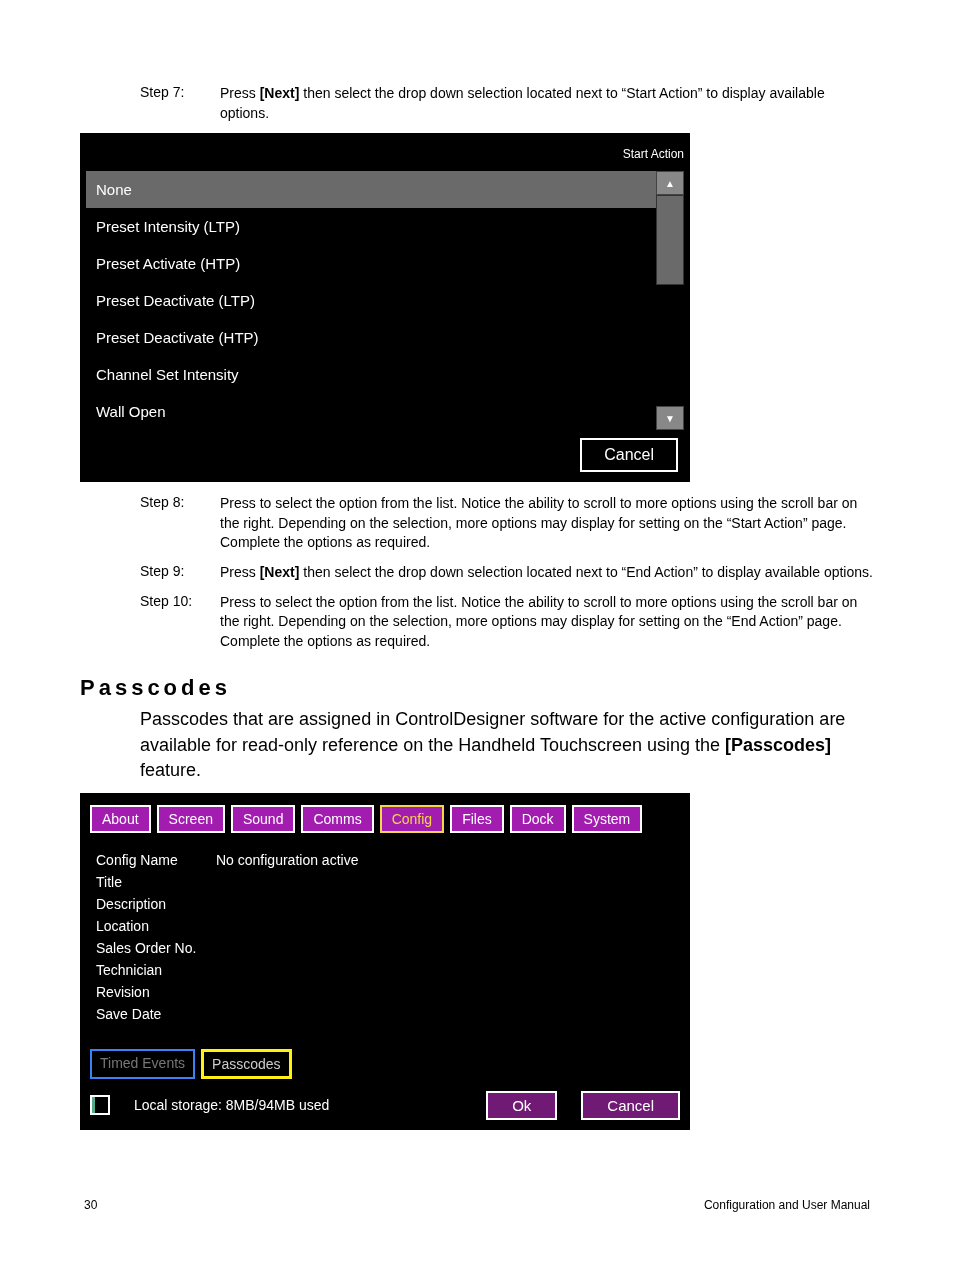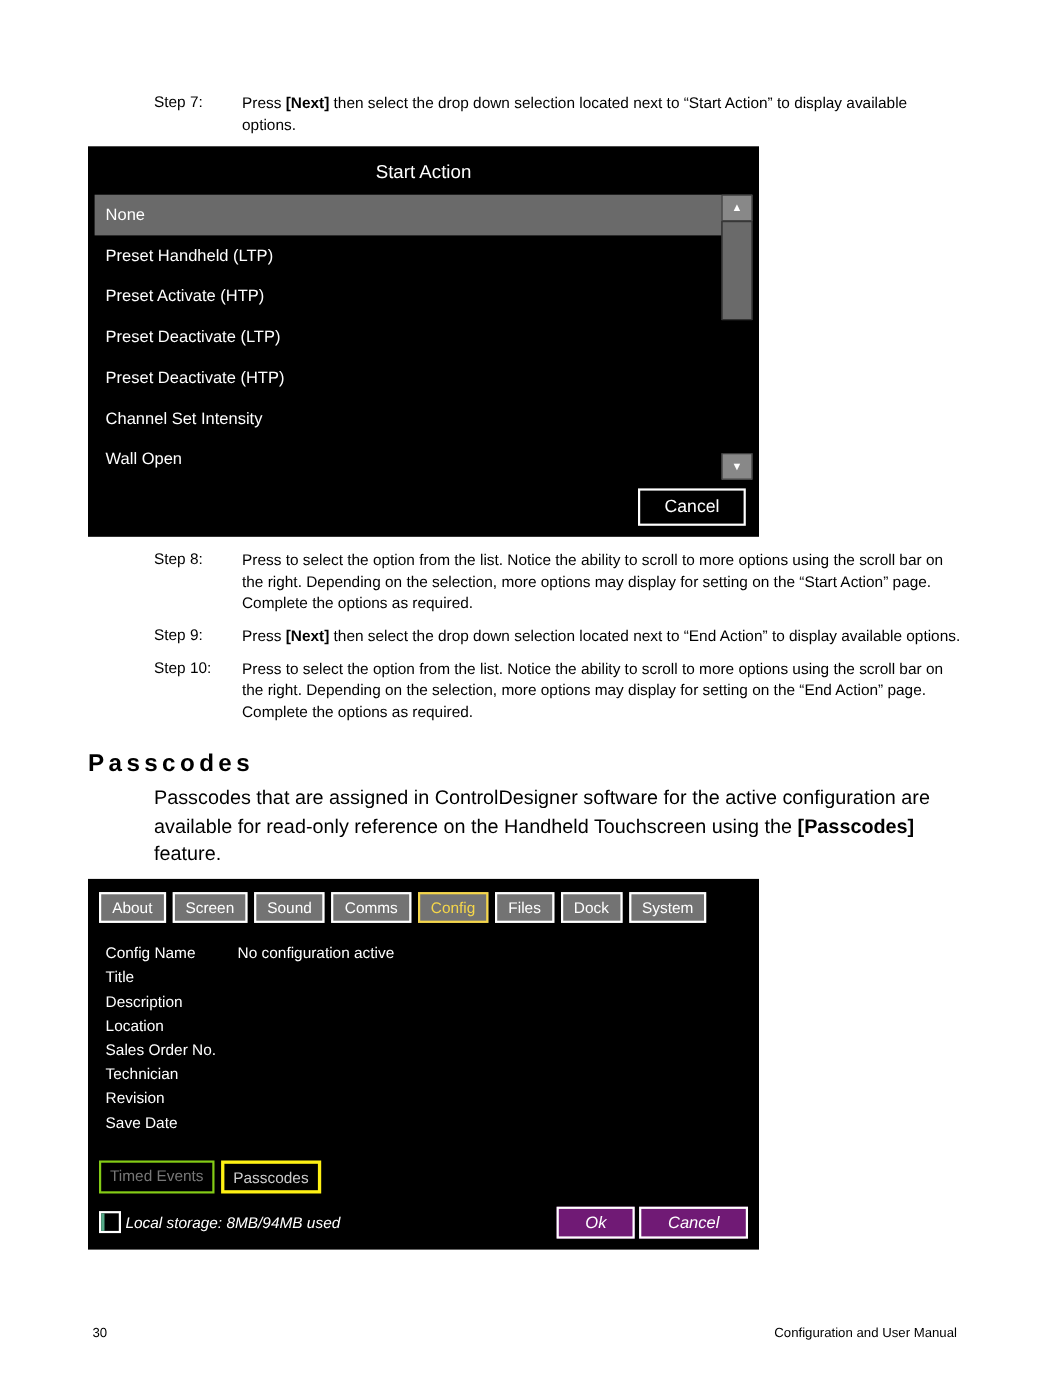--- a/index.html
+++ b/index.html
@@ -18,21 +18,21 @@
 
   .screenshot1 {
     background: #000;
     width: 610px;
     margin: 8px 0 12px 0;
     padding: 6px 6px 8px 6px;
     color: #fff;
     position: relative;
     margin-left: 0;
   }
-  .ss1-title { text-align: center; font-size: 17px; padding: 8px 0 10px; }
+  .ss1-title { text-align: right; font-size: 12px; padding: 8px 0 10px; }
   .ss1-row { display: flex; }
   .ss1-list { flex: 1; }
   .ss1-item {
     font-size: 15px;
     padding: 10px 10px;
   }
   .ss1-item.selected { background: #6a6a6a; }
   .ss1-scroll { width: 28px; display: flex; flex-direction: column; }
   .ss1-scroll-btn {
     background: #888;
@@ -72,37 +72,37 @@
     width: 610px;
     color: #fff;
     padding: 6px 6px 8px 6px;
     margin-left: 0;
   }
   .ss2-tabs { display: flex; gap: 6px; padding: 6px 4px 10px; }
   .ss2-tab {
     border: 2px solid #fff;
     padding: 4px 10px;
     font-size: 14px;
-    background: #737373;
+    background: #a21caf;
   }
   .ss2-tab.active { color: #f5d64a; border-color: #f5d64a; }
   .ss2-body { padding: 6px 10px 10px; }
   .ss2-field { display: flex; gap: 10px; font-size: 14px; padding: 3px 0; }
   .ss2-label { width: 110px; text-align: left; }
   .ss2-value { flex: 1; }
   .ss2-subtabs { display: flex; gap: 6px; padding: 14px 4px 6px; }
   .ss2-subtab {
-    border: 2px solid #84cc16;
+    border: 2px solid #3b82f6;
     color: #777;
     padding: 4px 8px;
     font-size: 14px;
     background: #000;
   }
   .ss2-subtab.highlight { border: 3px solid #fff114; color: #ccc; }
-  .ss2-bottom { display: flex; align-items: center; padding: 6px 4px 2px; gap: 4px; font-style: italic; }
+  .ss2-bottom { display: flex; align-items: center; padding: 6px 4px 2px; gap: 24px; }
   .ss2-storage-bar { width: 20px; height: 20px; border: 2px solid #fff; background: #000; position: relative; }
   .ss2-storage-bar::after { content: ""; position: absolute; left: 0; top: 0; bottom: 0; width: 3px; background: #5a8; }
   .ss2-storage-text { font-size: 14px; }
   .ss2-spacer { flex: 1; }
   .ss2-btn { border: 2px solid #fff; padding: 4px 24px; font-size: 15px; background: #701a75; color: #fff; }
 
   .page-footer {
     display: flex;
     justify-content: space-between;
     font-size: 12px;
@@ -118,21 +118,21 @@
   <div class="step-text">
     <span>Press </span><b>[Next]</b><span> then select the drop down selection located next to “Start Action” to display available options.</span>
   </div>
 </div>
 
 <div class="screenshot1">
   <div class="ss1-title">Start Action</div>
   <div class="ss1-row">
     <div class="ss1-list">
       <div class="ss1-item selected">None</div>
-      <div class="ss1-item">Preset Handheld (LTP)</div>
+      <div class="ss1-item">Preset Intensity (LTP)</div>
       <div class="ss1-item">Preset Activate (HTP)</div>
       <div class="ss1-item">Preset Deactivate (LTP)</div>
       <div class="ss1-item">Preset Deactivate (HTP)</div>
       <div class="ss1-item">Channel Set Intensity</div>
       <div class="ss1-item">Wall Open</div>
     </div>
     <div class="ss1-scroll">
       <div class="ss1-scroll-btn">▲</div>
       <div class="ss1-scroll-track">
         <div class="ss1-scroll-thumb"></div>

